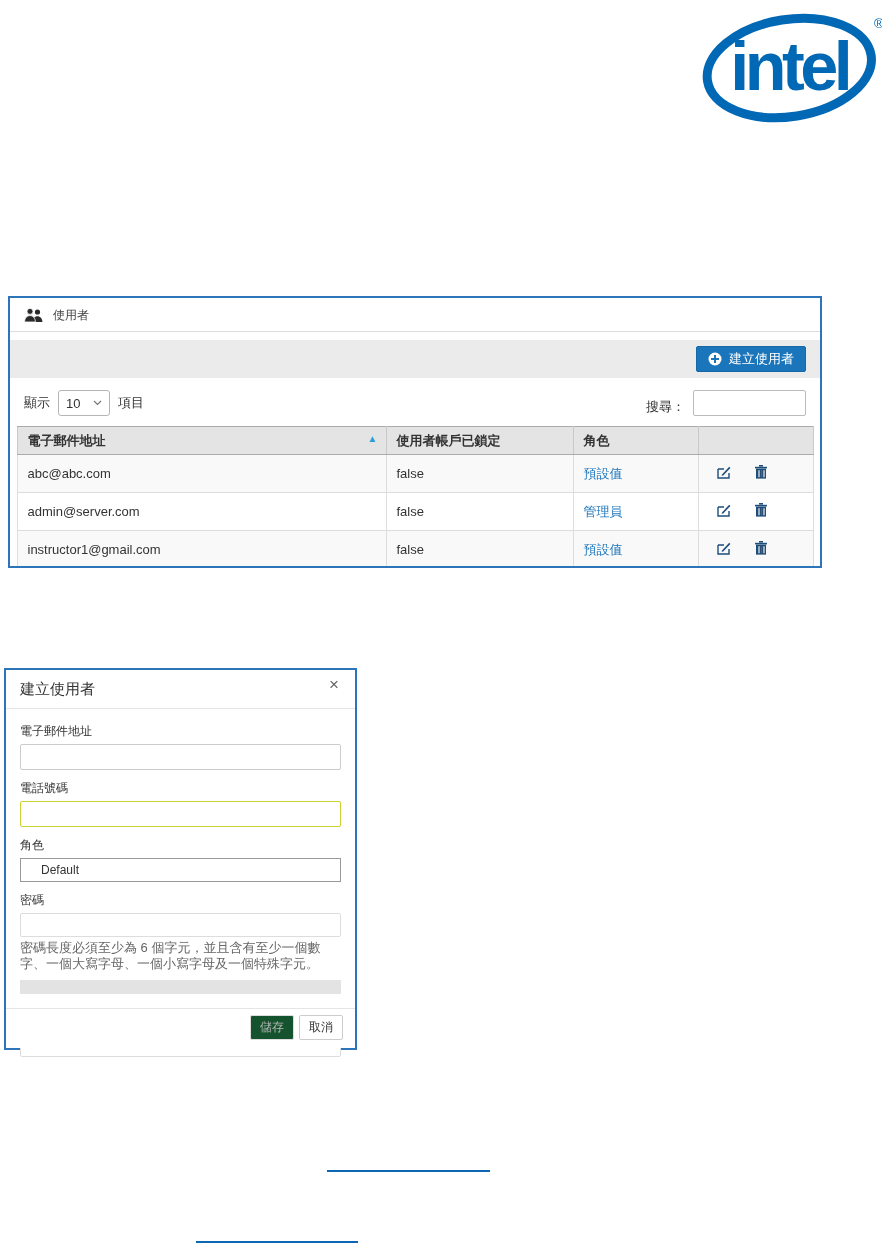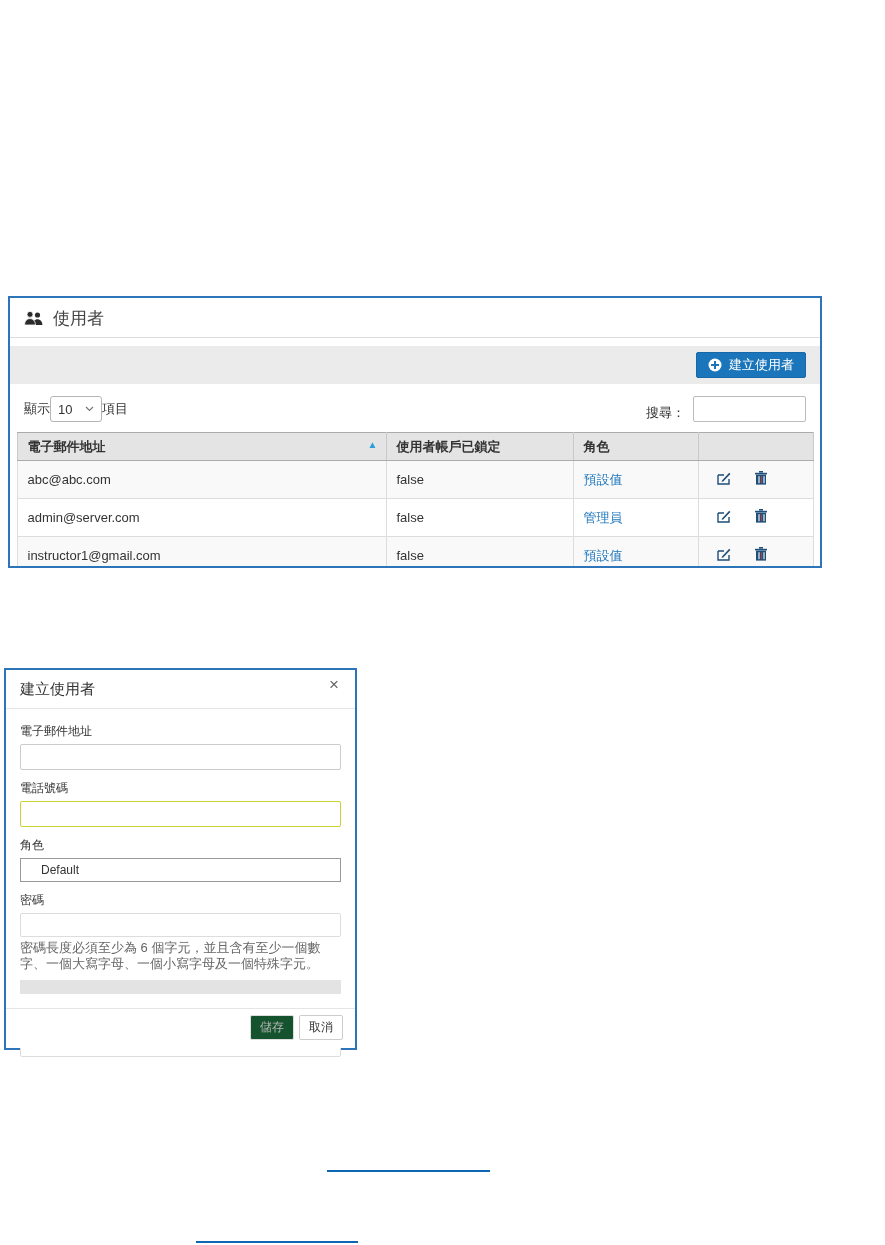--- a/index.html
+++ b/index.html
@@ -5,29 +5,29 @@
   html,body{margin:0;padding:0;background:#fff;}
   .page{position:relative;width:885px;height:1245px;background:#fff;overflow:hidden;
         font-family:"Liberation Sans","DejaVu Sans",sans-serif;color:#333;}
 
   
   .logo{position:absolute;top:8px;left:702px;width:180px;height:120px;}
 
   
   .panel{position:absolute;left:8px;top:296px;width:814px;height:272px;
          border:2px solid #2d75b8;background:#fff;box-sizing:border-box;overflow:hidden;}
-  .p1-header{display:flex;align-items:center;gap:9px;padding:9px 14px 7px;font-size:17px;color:#444;}
+  .p1-header{display:flex;align-items:center;gap:9px;padding:9px 14px 7px;font-size:12px;color:#444;}
   .p1-divider{border-bottom:1px solid #ddd;margin:0 0 8px 0;}
   .toolbar{height:38px;background:#ebebeb;display:flex;align-items:center;justify-content:flex-end;
            padding-right:14px;box-sizing:border-box;}
   .btn-create{display:inline-flex;align-items:center;gap:7px;background:#1b75bb;color:#fff;
               border:1px solid #1668a9;font-size:13px;padding:0 11px;height:26px;border-radius:2px;
               cursor:pointer;font-family:inherit;}
   .controls{display:flex;align-items:center;justify-content:space-between;padding:12px 14px 6px;font-size:13px;color:#333;}
-  .pagesize{display:inline-flex;align-items:center;}
+  .pagesize{display:inline-flex;align-items:center;gap:8px;}
   .select-box{display:inline-flex;align-items:center;justify-content:space-between;width:52px;height:26px;
               border:1px solid #b5b5b5;border-radius:3px;padding:0 7px;background:#fff;box-sizing:border-box;cursor:pointer;}
   .search-wrap{display:inline-flex;align-items:flex-end;gap:8px;}
   .search-input{width:113px;height:26px;border:1px solid #bbb;border-radius:2px;box-sizing:border-box;
                 font-family:inherit;font-size:13px;padding:0 5px;}
   table.users{border-collapse:collapse;width:796px;margin:4px auto 0;font-size:13px;table-layout:fixed;}
   table.users th{background:#e4e4e4;border-top:1px solid #ababab;border-bottom:1px solid #ababab;
                  border-left:1px solid #c9c9c9;border-right:1px solid #c9c9c9;
                  text-align:left;font-weight:bold;padding:0 10px;height:27px;color:#333;position:relative;}
   table.users td{border:1px solid #ddd;padding:0 10px;height:37px;color:#333;}
@@ -63,20 +63,27 @@
   
   .link-underline{position:absolute;height:2px;background:#0d67b5;cursor:pointer;}
   .u1{left:327px;top:1170px;width:163px;}
   .u2{left:196px;top:1241px;width:162px;}
 </style>
 </head>
 <body>
 
 <div class="page">
 
+  <div class="logo">
+    <svg width="180" height="120" viewBox="0 0 200 132">
+      <ellipse cx="97" cy="66" rx="92" ry="54" fill="none" stroke="#0068b5" stroke-width="10" transform="rotate(-9 97 66)"></ellipse>
+      <text x="97" y="90" text-anchor="middle" font-size="76" font-weight="bold" fill="#0068b5" letter-spacing="-5">intel</text>
+      <text x="191" y="22" font-size="15" fill="#0068b5">®</text>
+    </svg>
+  </div>
 
   <div class="panel">
 
     <div class="p1-header">
       <svg width="20" height="15" viewBox="0 0 20 15">
         <circle cx="13.5" cy="4" r="2.6" fill="#2b2b2b"></circle>
         <path d="M8.6 14 C8.6 10.4 10.8 8.2 13.5 8.2 C16.2 8.2 18.4 10.4 18.4 14 Z" fill="#2b2b2b"></path>
         <circle cx="6" cy="3.4" r="3" fill="#2b2b2b" stroke="#fff" stroke-width="0.8"></circle>
         <path d="M0.6 14 C0.6 9.9 3 7.6 6 7.6 C9 7.6 11.4 9.9 11.4 14 Z" fill="#2b2b2b" stroke="#fff" stroke-width="0.8"></path>
       </svg>

